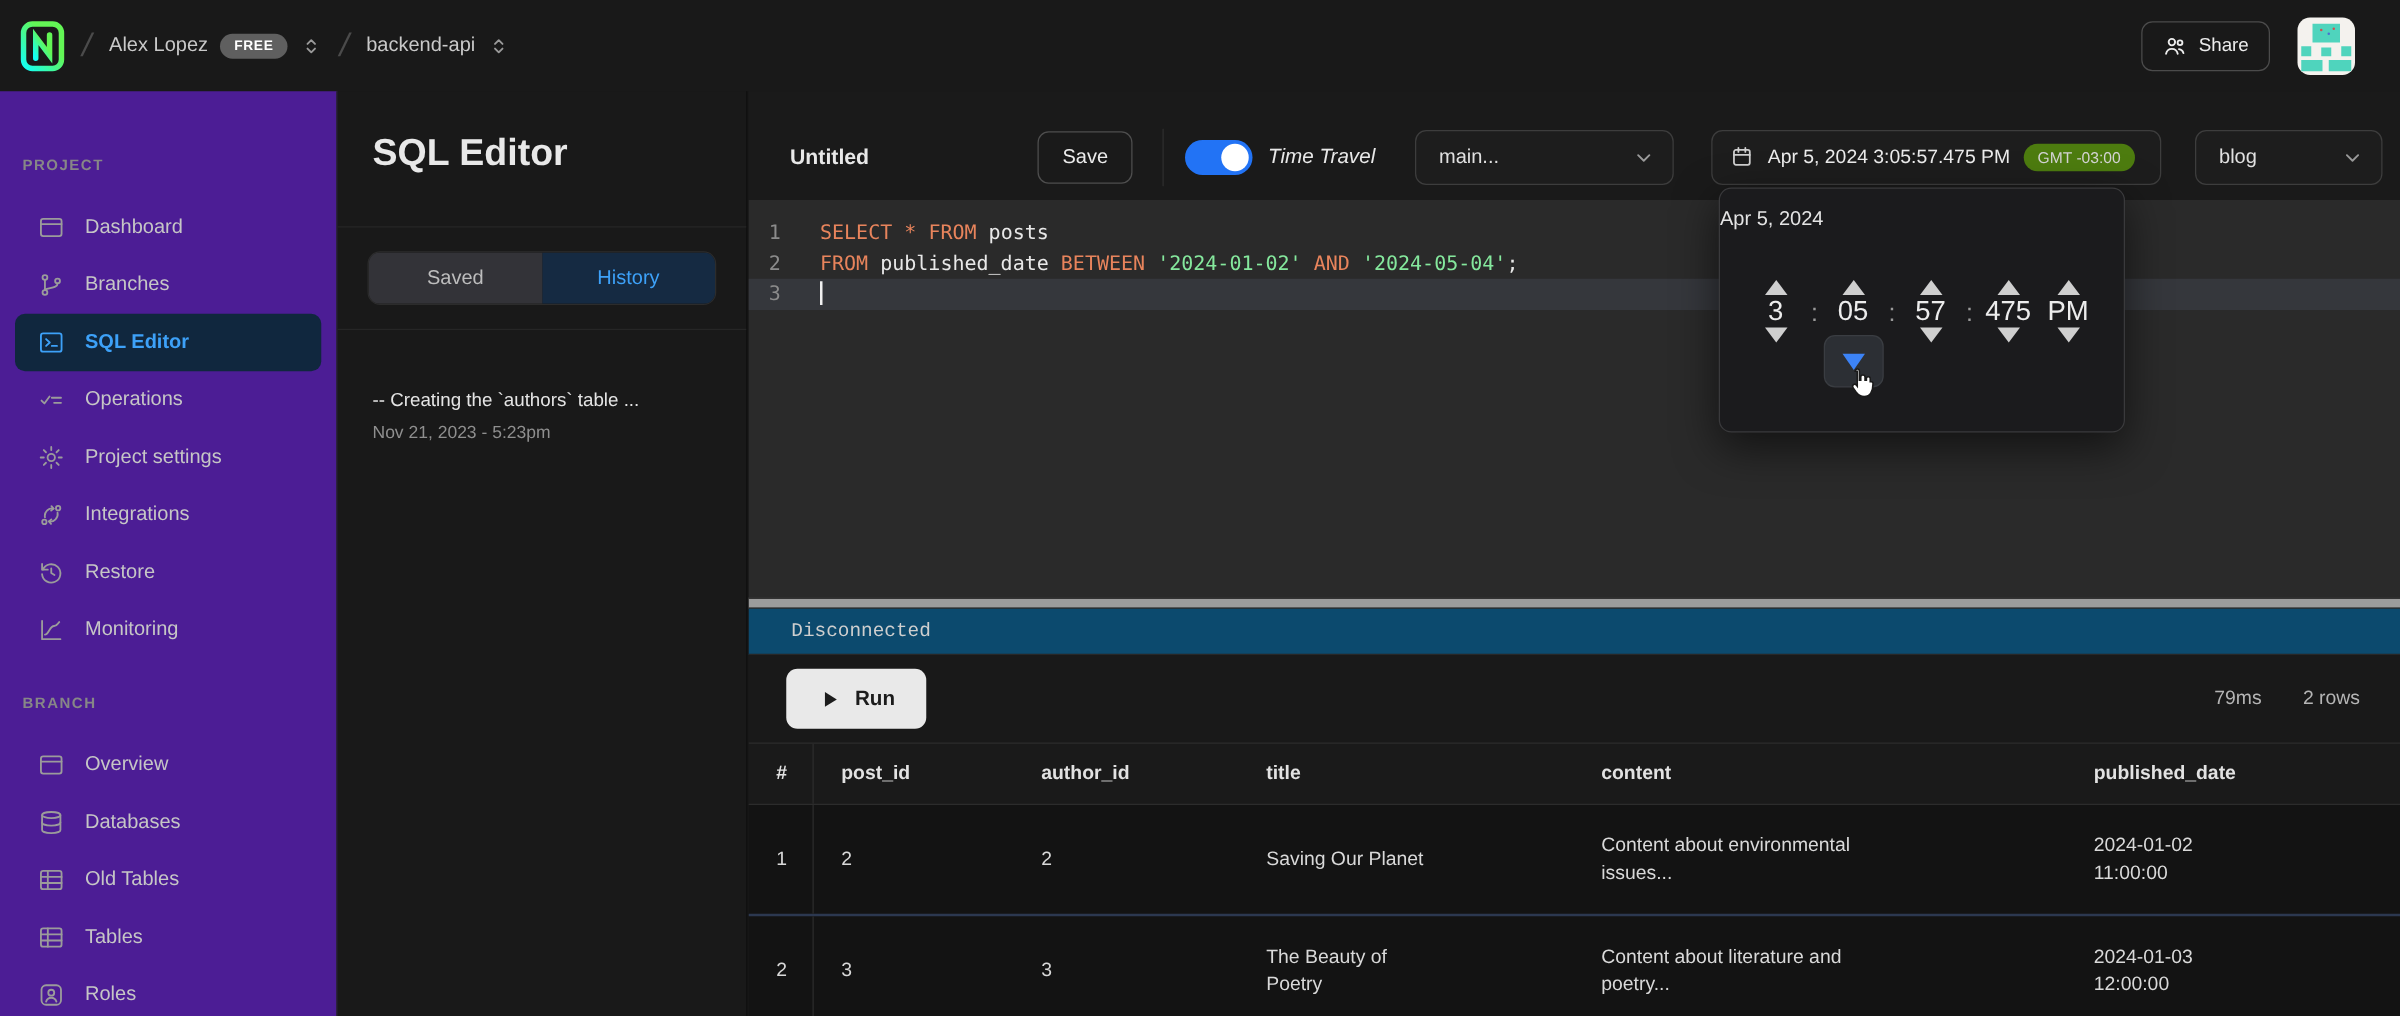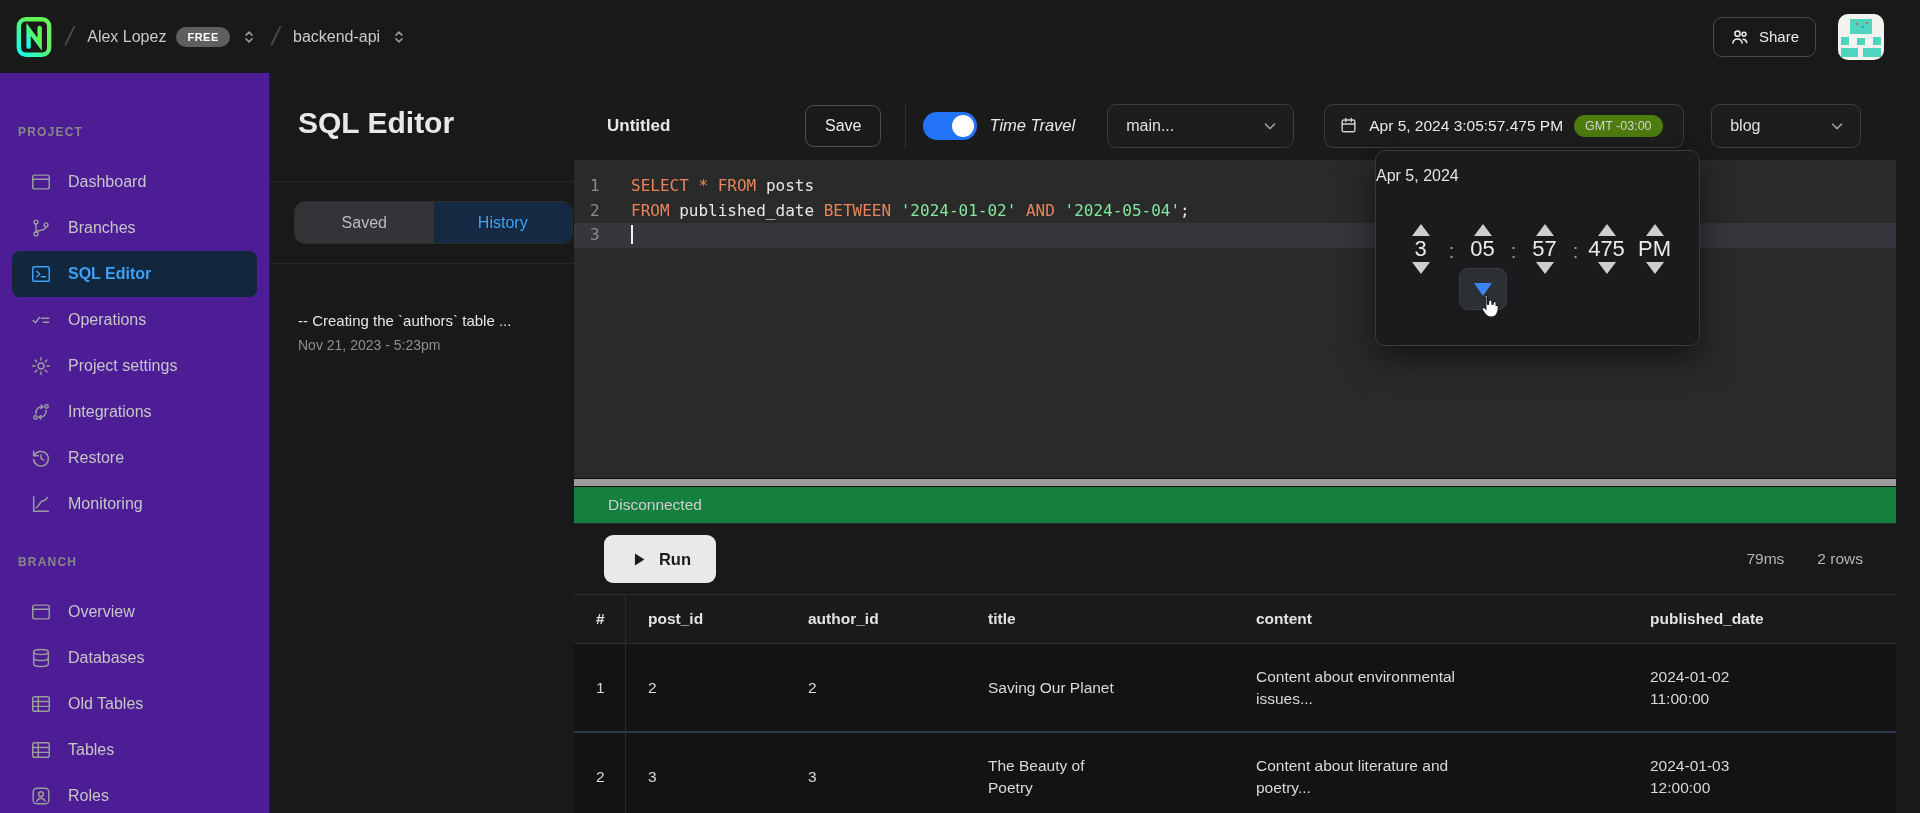--- a/index.html
+++ b/index.html
@@ -75,41 +75,41 @@
   .tab { flex: 1; height: 41px; display: flex; align-items: center; justify-content: center;
     font-size: 16px; cursor: pointer; }
   .tab.saved { background: #333338; color: #bdbdbd; }
   .tab.history { background: #152a42; color: #3da1f8; }
   .history-list { padding: 48px 28px; }
   .history-item { cursor: pointer; }
   .history-item-title { color: #e5e5e5; font-size: 15px; margin-bottom: 8px; }
   .history-item-time { color: #8f8f8f; font-size: 14px; }
 
   
-  .editor-col { position: absolute; left: 574px; top: 73px; width: 1322px; height: 740px; background: #1a1a1a; }
+  .editor-col { position: absolute; left: 599px; top: 73px; width: 1322px; height: 740px; background: #1a1a1a; }
   .editor-toolbar { height: 87px; display: flex; align-items: center; padding: 18px 0 0 33px; }
   .query-title { font-size: 17px; font-weight: bold; color: #e8e8e8; width: 75px; }
   .save-btn {
     margin-left: 123px; border: 1px solid #4e4e4e; border-radius: 9px; background: transparent;
     color: #ececec; font-size: 16px; padding: 0 19px; height: 42px; cursor: pointer; font-family: inherit;
   }
   .tb-sep { width: 1px; height: 46px; background: #2e2e2e; margin-left: 24px; }
   .toggle {
     margin-left: 17px; width: 54px; height: 28px; border-radius: 14px; background: #2273f5;
     position: relative; cursor: pointer; flex: none;
   }
   .toggle .knob { position: absolute; right: 3px; top: 3px; width: 22px; height: 22px; border-radius: 11px; background: #fff; }
   .time-travel-label { margin-left: 12px; font-size: 16.5px; color: #e8e8e8; font-style: italic; }
   .select-box {
     display: flex; align-items: center; justify-content: space-between;
     border: 1px solid #3d3d3d; border-radius: 9px; background: #1d1d1d;
     height: 44px; padding: 0 14px 0 18px; color: #e0e0e0; font-size: 16px; cursor: pointer;
   }
   .select-chevron { color: #9a9a9a; }
-  .branch-select { margin-left: 32px; width: 187px; }
+  .branch-select { margin-left: 32px; width: 207px; }
   .db-select { margin-left: 27px; width: 150px; }
   .date-btn {
     margin-left: 30px; width: 360px; height: 44px;
     display: flex; align-items: center; gap: 11px; padding: 0 10px 0 14px;
     border: 1px solid #3d3d3d; border-radius: 9px; background: #1d1d1d; cursor: pointer;
   }
   .date-btn .cal { color: #cfcfcf; }
   .date-text { color: #ececec; font-size: 15.5px; white-space: nowrap; }
   .tz-badge { background: #4d7c0f; color: #d4d4d4; font-size: 12.5px; padding: 4px 11px; border-radius: 12px; white-space: nowrap; }
 
@@ -126,21 +126,21 @@
   .tok-str { color: #85e89d; }
   .tok-pl { color: #e8e8e8; }
   .caret { display: inline-block; width: 2px; height: 19px; background: #f0f0f0; vertical-align: middle; margin-top: -3px; }
 
   
   .resize-bar {
     height: 9px; background: #9c9c9c; border-top: 1px solid #101010; border-bottom: 1px solid #101010;
     cursor: row-resize;
   }
   .status-row { height: 37px; display: flex; align-items: center; padding-left: 34px;
-    border-bottom: 1px solid #272727; color: #cfcfcf; font-size: 15.5px; background: #15803d; }
+    border-bottom: 1px solid #272727; color: #cfcfcf; font-size: 15.5px; background: #0c4a6e; font-family: Liberation Mono, monospace; }
   .run-row { height: 70px; display: flex; align-items: center; padding: 0 33px 0 30px; background: #191919; }
   .run-btn {
     width: 112px; height: 48px; border: none; border-radius: 9px; background: #e9e9e9;
     color: #1c1c1c; font-size: 16.5px; font-weight: bold; display: flex; align-items: center;
     justify-content: center; gap: 11px; cursor: pointer; font-family: inherit;
   }
   .run-stats { margin-left: auto; display: flex; gap: 33px; color: #b5b5b5; font-size: 15.5px; }
 
   
   .results-table { background: #191919; }

